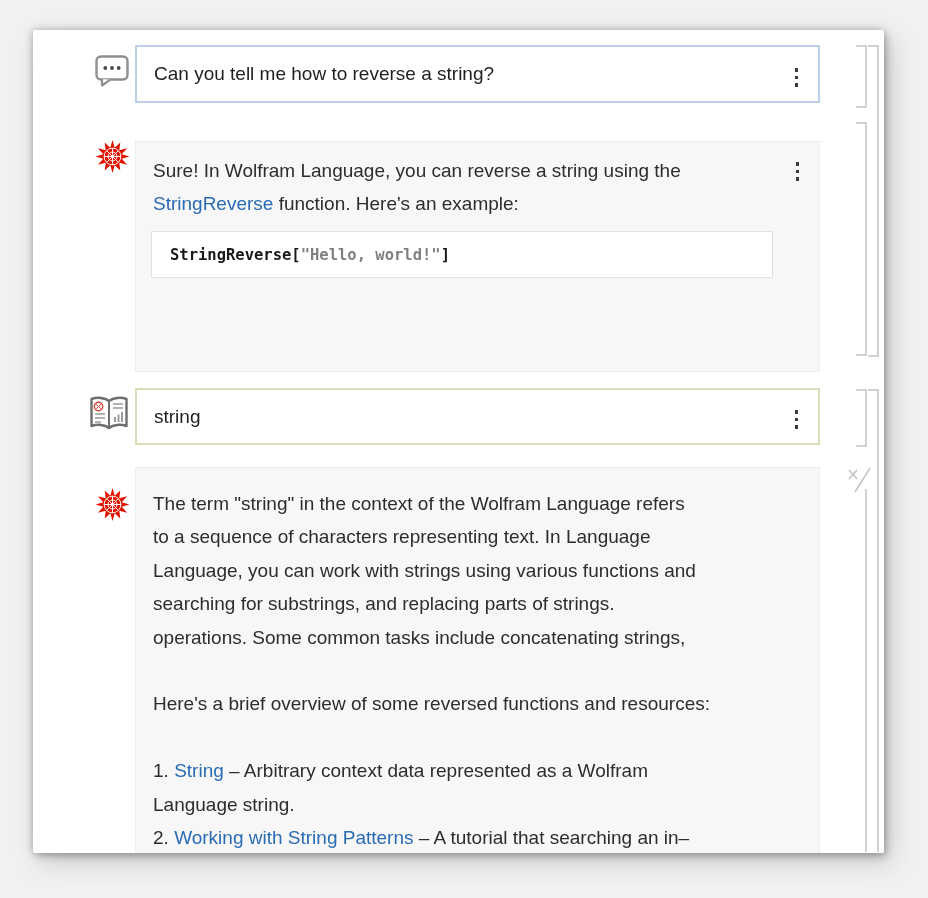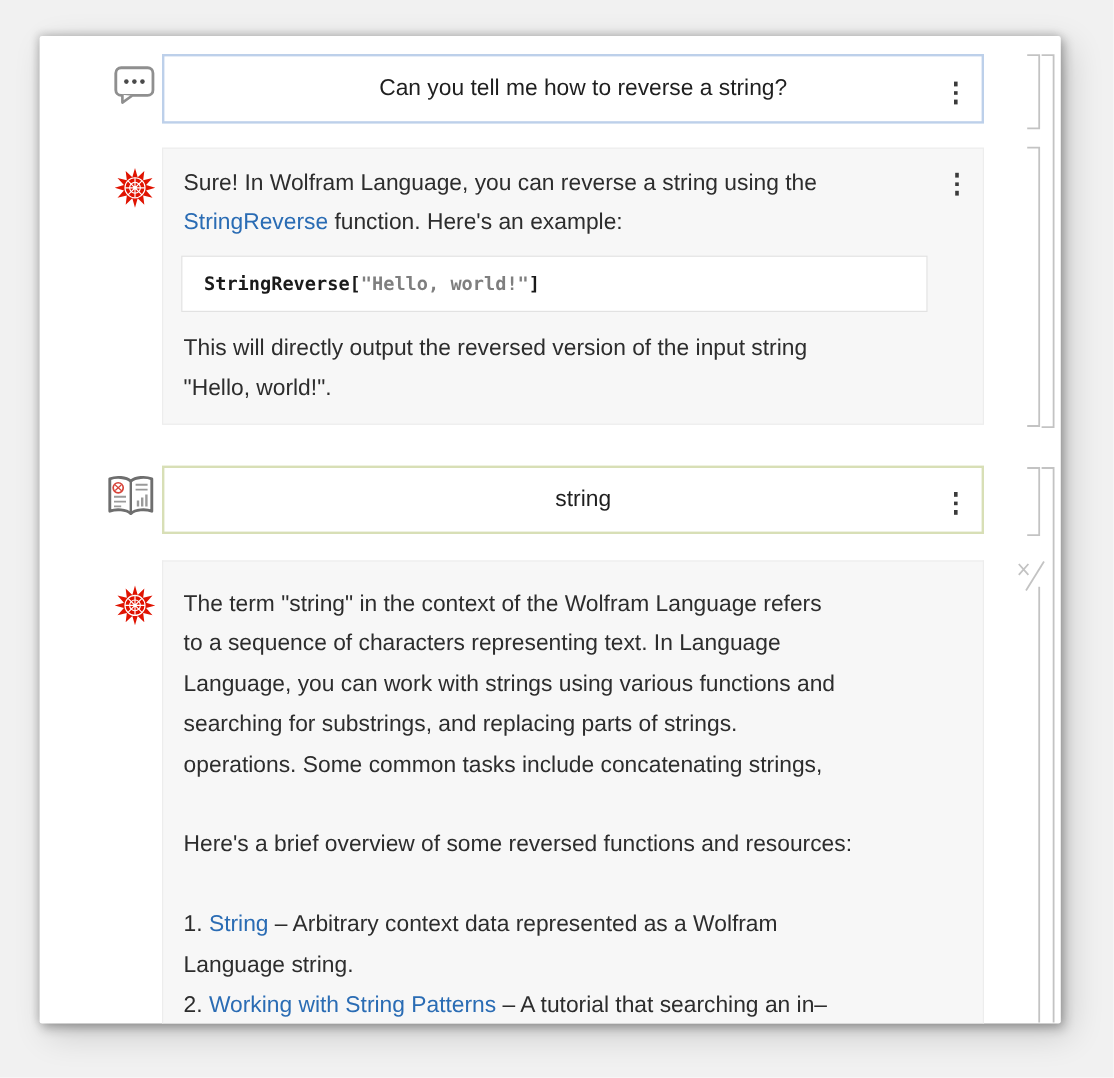--- a/index.html
+++ b/index.html
@@ -19,29 +19,29 @@
   .window{
     position:absolute;left:33px;top:30px;width:851px;height:823px;
     background:#fff;border-radius:2px;
     box-shadow:2px 3px 9px rgba(0,0,0,.30), 7px 9px 28px rgba(0,0,0,.16), -2px -2px 7px rgba(0,0,0,.10);
     overflow:hidden;
   }
   
   .cell{position:absolute;left:102px;width:685px;}
   .input-cell{
     background:#fff;display:flex;align-items:center;
-    font-size:19px;color:#1f1f1f;padding-left:17px;justify-content:center;
+    font-size:19px;color:#1f1f1f;padding-left:17px;
   }
   .cell-chat-input{top:15px;height:58px;border:2px solid var(--chat-input-border);}
   .cell-doc-input{top:358px;height:57px;border:2px solid var(--doc-input-border);}
   .assistant-cell{
     background:var(--assistant-bg);border:1px solid var(--assistant-border);
     font-size:19px;
   }
-  .cell-assistant-1{top:93px;height:231px;}
+  .cell-assistant-1{top:111px;height:231px;}
   .cell-assistant-2{top:437px;height:386px;border-bottom:none;}
   .line{height:33px;line-height:33px;white-space:nowrap;}
   .line2{height:33.4px;line-height:33.4px;white-space:nowrap;}
   .blank{height:33.4px;}
   .a-link{color:var(--link);cursor:pointer;text-decoration:none;}
   
   .msg1-top{position:absolute;left:17px;top:12px;}
   .codeblock{
     position:absolute;left:15px;top:89px;width:622px;height:47px;
     background:#fff;border:1px solid var(--code-border);
@@ -124,24 +124,20 @@
         <span></span>
       </div>
   </div>
 
   <div class="cell assistant-cell cell-assistant-1">
     <div class="msg1-top">
       <div class="line">Sure! In Wolfram Language, you can reverse a string using the</div>
       <div class="line"><span class="a-link">StringReverse</span><span> function. Here's an example:</span></div>
     </div>
     <div class="codeblock"><span>StringReverse</span><span>[</span><span class="code-string">"Hello, world!"</span><span>]</span></div>
-    <div class="msg1-bottom">
-      <div class="line">This will directly output the reversed version of the input string</div>
-      <div class="line">"Hello, world!".</div>
-    </div>
     <div class="dots dots-2">
         <span></span>
         <span></span>
         <span></span>
       </div>
   </div>
 
   <div class="cell input-cell cell-doc-input">
     <span>string</span>
     <div class="dots dots-3">

